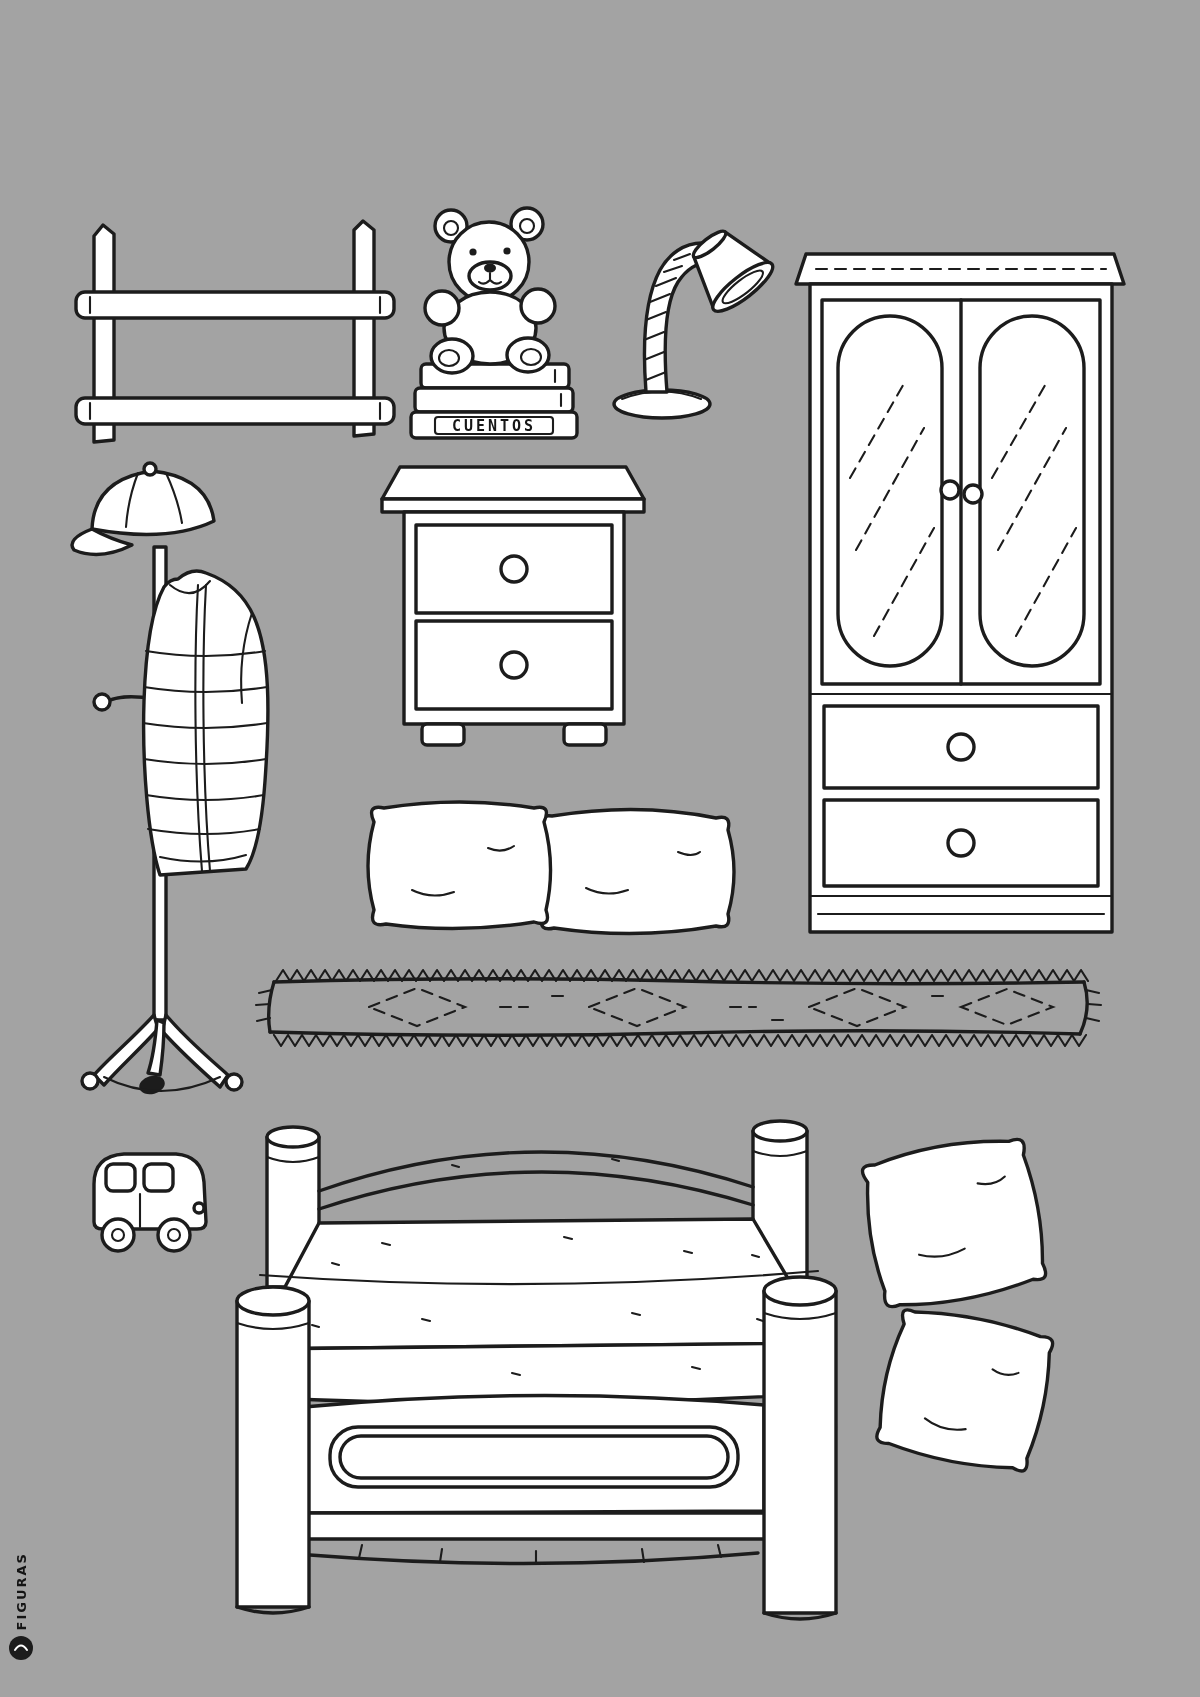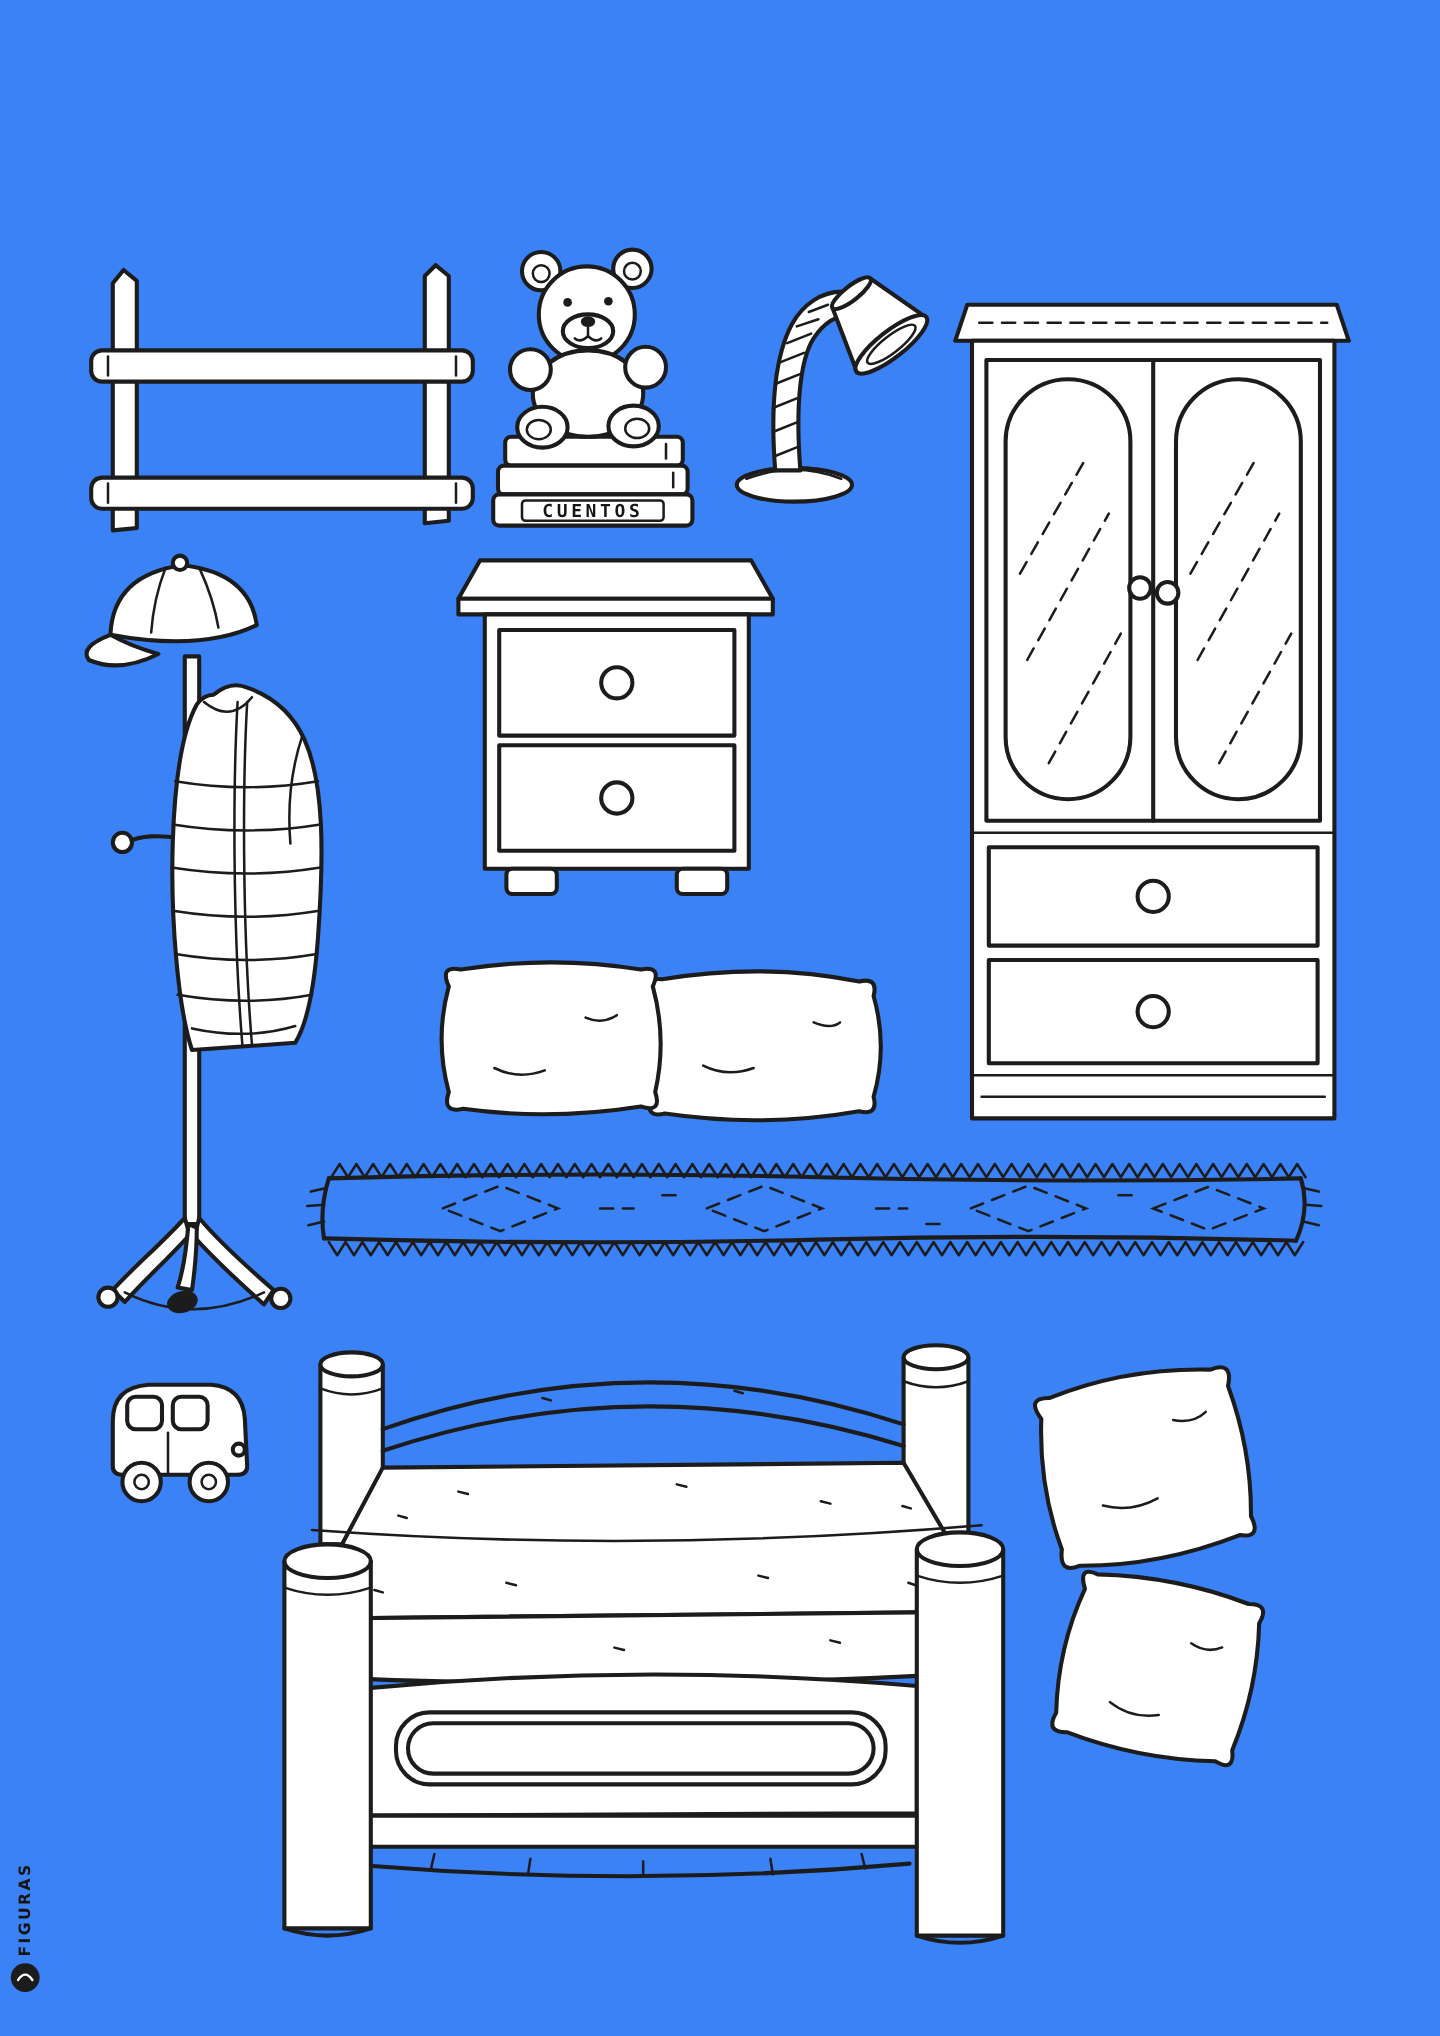--- a/index.html
+++ b/index.html
@@ -1,17 +1,17 @@
 <!DOCTYPE html>
 <html><head>
 <meta charset="utf-8">
 <style>
   *{box-sizing:border-box}
   body{margin:0;background:#d9d9d9;font-family:"DejaVu Sans", sans-serif}
-  .page{position:relative;width:1200px;height:1697px;background:#3b82f6;margin:0 auto;overflow:hidden}
+  .page{position:relative;width:1200px;height:1697px;background:#a3a3a3;margin:0 auto;overflow:hidden}
   .art{position:absolute;overflow:visible}
   .o{fill:#ffffff;stroke:#1c1c1c;stroke-width:3.4;stroke-linejoin:round;stroke-linecap:round}
   .o2{fill:none;stroke:#1c1c1c;stroke-width:3.4;stroke-linejoin:round;stroke-linecap:round}
   .l{fill:none;stroke:#1c1c1c;stroke-width:2.1;stroke-linejoin:round;stroke-linecap:round}
   .dash{fill:none;stroke:#1c1c1c;stroke-width:2.1;stroke-dasharray:11 8;stroke-linecap:round}
   .ink{fill:#1c1c1c;stroke:none}
   .booktext{font-family:"DejaVu Sans Mono","Liberation Mono",monospace;font-size:15px;font-weight:bold;letter-spacing:3px;fill:#161616}
   .watermark{position:absolute;left:8px;top:1552px;display:flex;flex-direction:column;align-items:center;gap:5px}
   .wm-text{writing-mode:vertical-rl;transform:rotate(180deg);font-weight:bold;font-size:13px;letter-spacing:2px;color:#141414;font-family:"DejaVu Sans",sans-serif}
 </style>

